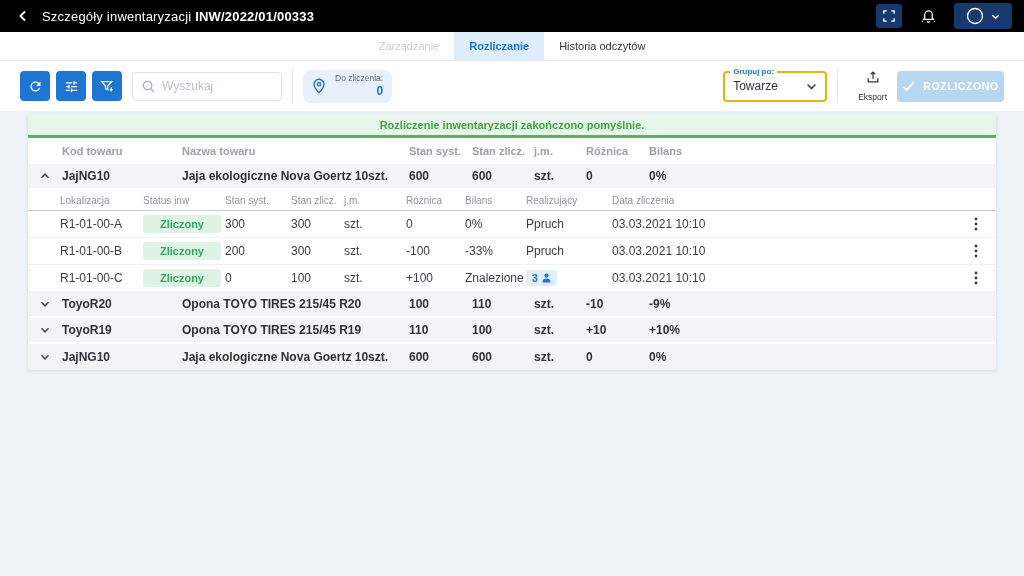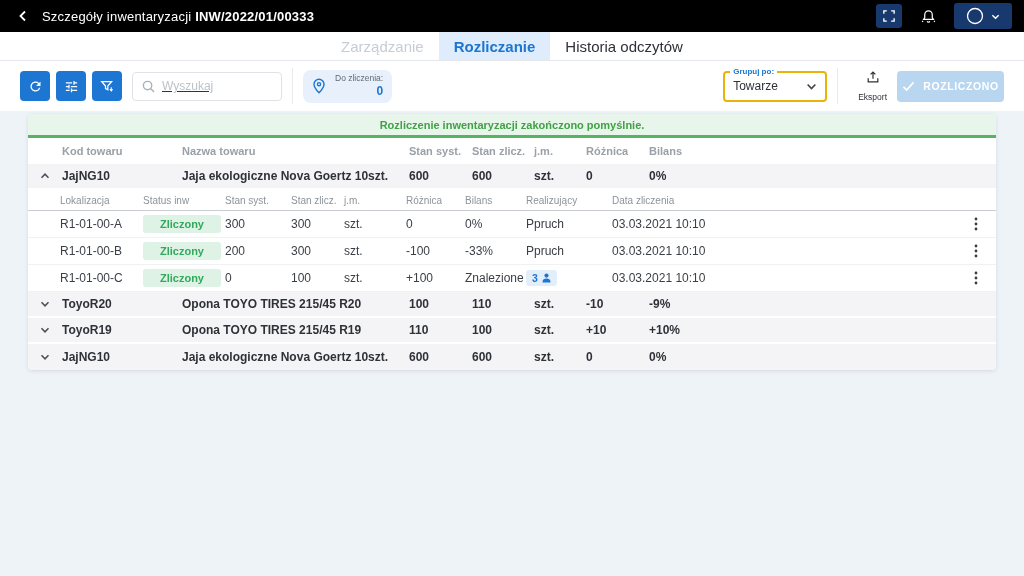--- a/index.html
+++ b/index.html
@@ -12,30 +12,30 @@
   .title { font-size:13px; letter-spacing:.2px; }
   .title b { font-weight:bold; }
   .topbar-right { margin-left:auto; display:flex; align-items:center; gap:14px; }
   .hbtn { background:#17396e; border:none; border-radius:3px; color:#fff; display:flex; align-items:center; justify-content:center; cursor:pointer; }
   .fullscreen-btn { width:26px; height:24px; }
   .bell-btn { background:transparent; border:none; color:#fff; width:24px; height:24px; display:flex; align-items:center; justify-content:center; cursor:pointer; }
   .user-btn { width:58px; height:26px; gap:7px; }
 
   
   .tabbar { height:29px; background:#fff; border-bottom:1px solid #e5e8ec; display:flex; justify-content:center; }
-  .tab { display:flex; align-items:center; padding:0 15px; font-size:15px; cursor:pointer; }
+  .tab { display:flex; align-items:center; padding:0 15px; font-size:11px; cursor:pointer; }
   .tab.disabled { color:#c6cdd6; cursor:default; }
   .tab.active { color:#1c76d2; background:#dfecfb; font-weight:bold; }
   .tab.normal { color:#2e3238; }
 
   
   .toolbar { height:50px; background:#fff; display:flex; align-items:center; padding:0 20px; }
   .iconbtn { width:30px; height:30px; background:#1c76d2; border:none; border-radius:4px; color:#fff; display:flex; align-items:center; justify-content:center; cursor:pointer; margin-right:6px; }
   .search { width:150px; height:29px; border:1px solid #dfe3e8; border-radius:4px; display:flex; align-items:center; padding:0 9px; gap:7px; color:#a8b0b9; background:#fff; margin-left:4px; }
-  .search input { border:none; outline:none; font-size:12px; width:100%; font-family:inherit; color:#333;text-decoration:underline; }
+  .search input { border:none; outline:none; font-size:12px; width:100%; font-family:inherit; color:#333; }
   .search input::placeholder { color:#bcc3ca; }
   .vdiv { width:1px; height:36px; background:#e8ebee; margin:0 10px; }
   .chip { height:33px; border-radius:8px; display:flex; align-items:center; padding:0 9px; gap:9px; margin-right:7px; }
   .chip .txt { display:flex; flex-direction:column; align-items:flex-end; line-height:1.25; }
   .chip .lbl { font-size:8.5px; color:#5f6b76; }
   .chip .val { font-size:12px; font-weight:bold; }
   .chip.blue { background:#e7f0fb; color:#1c76d2; }
   .chip.blue .val { color:#1c76d2; }
   .chip.green { background:#e4f4ea; color:#2fab5f; }
   .chip.green .val { color:#2fab5f; }

